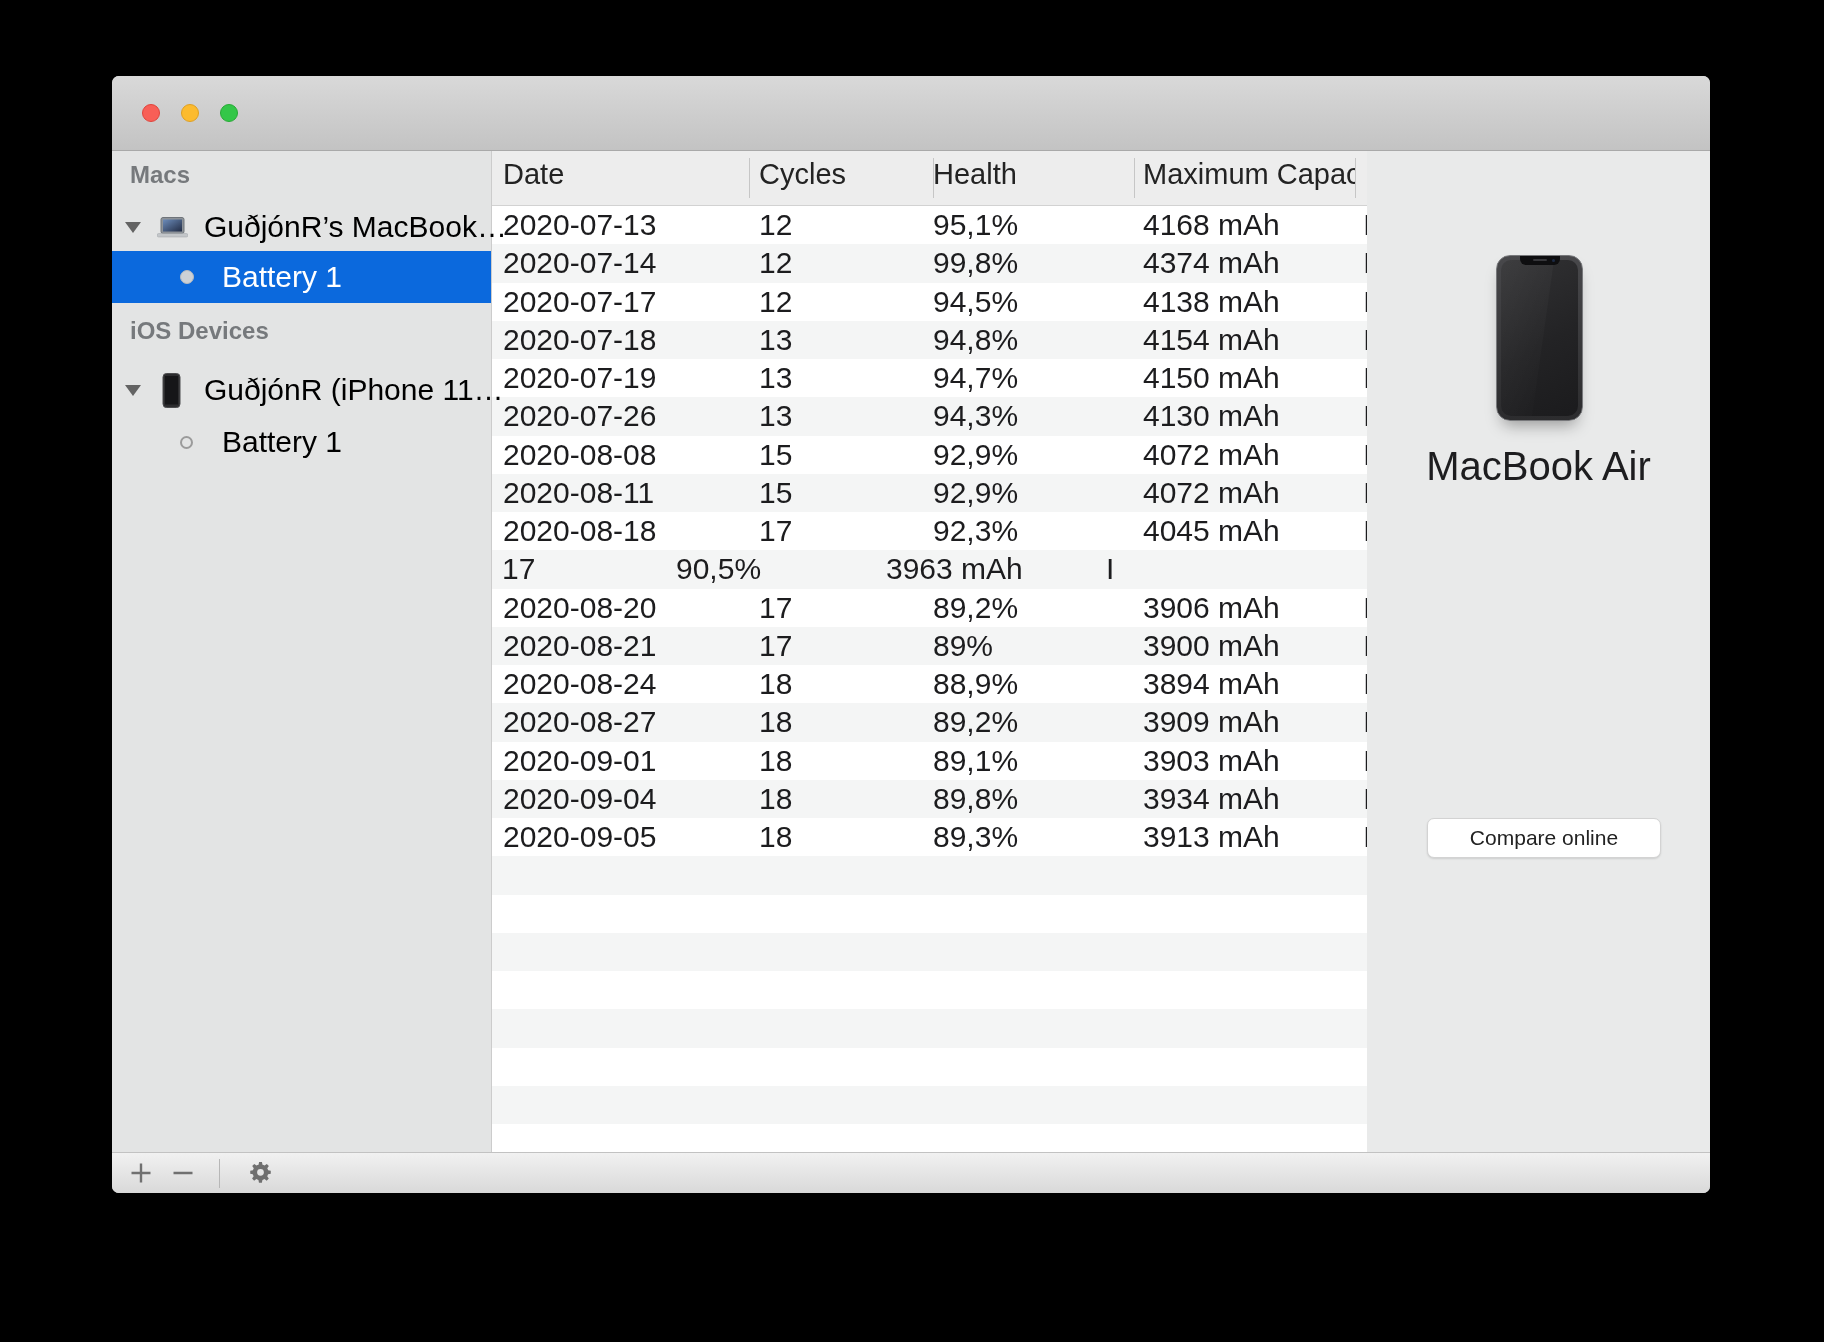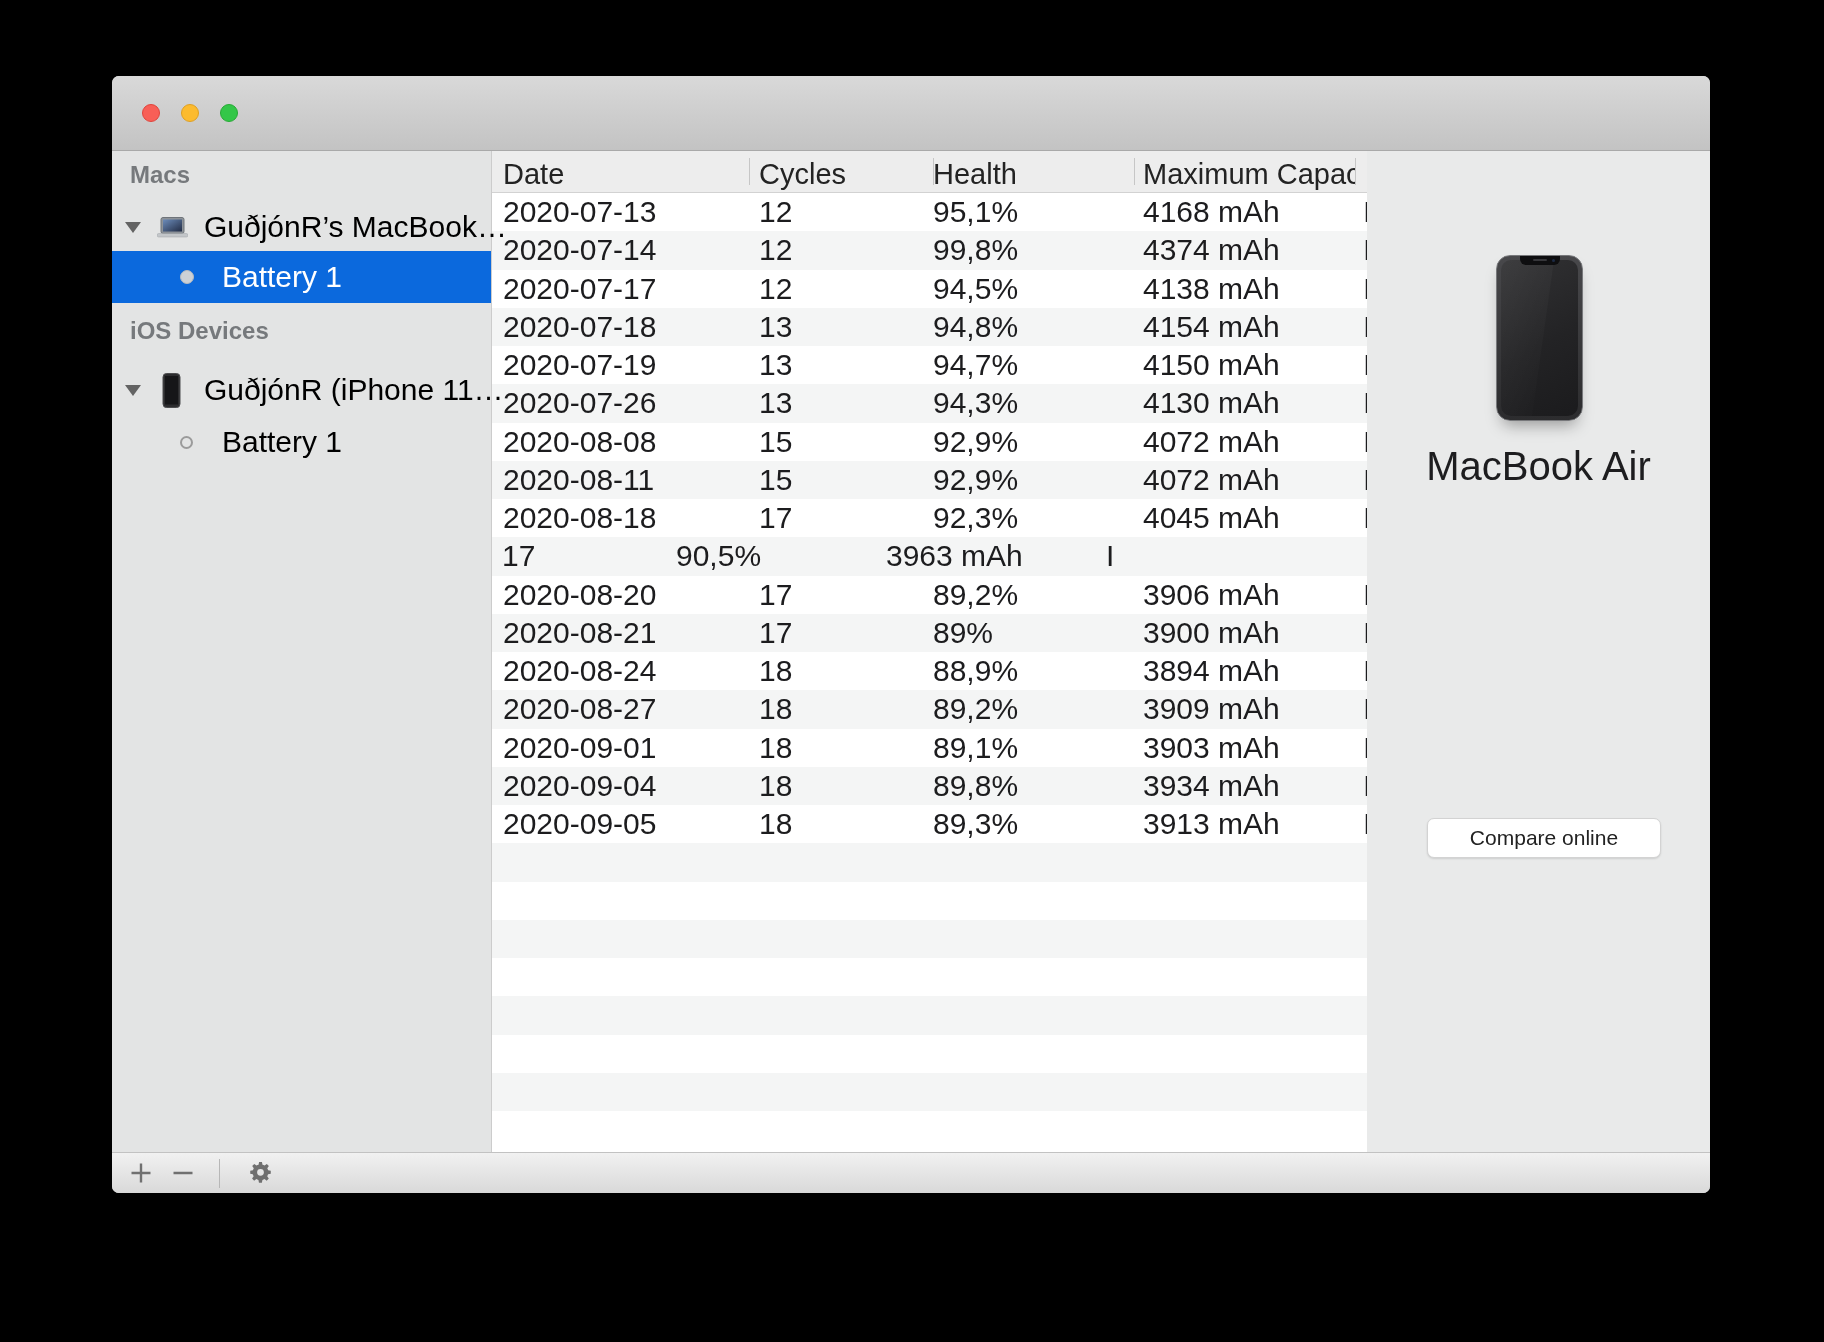--- a/index.html
+++ b/index.html
@@ -45,21 +45,21 @@
   .src-label { position:absolute; left:92px; font-size:30px; color:#000000; white-space:nowrap; }
   .child-label { left:110px; }
   .row-bat1 .src-label { color:#ffffff; }
   .bullet-filled { position:absolute; left:68px; width:14px; height:14px; border-radius:50%;
     background:#ccd1d6; border:1px solid #b5bac0; }
   .bullet-open { position:absolute; left:68px; width:13px; height:13px; border-radius:50%;
     border:2px solid #9b9b9b; background:transparent; }
 
   
   .table { width:875px; flex:none; background:#fff; display:flex; flex-direction:column; overflow:hidden; }
-  .thead { height:42px; flex:none; background:#ededed; border-bottom:1px solid #d2d2d2; display:flex; }
+  .thead { height:55px; flex:none; background:#ededed; border-bottom:1px solid #d2d2d2; display:flex; }
   .th { font-size:29px; color:#232323; line-height:46px; position:relative; white-space:nowrap; overflow:hidden; }
   .tr { height:38.25px; flex:none; display:flex; }
   .tr.alt { background:#f4f5f5; }
   .td { font-size:30px; color:#1c1c1e; line-height:38.25px; white-space:nowrap; overflow:hidden; }
   .c0 { width:257px; padding-left:11px; }
   .c1 { width:184px; padding-left:10px; }
   .c2 { width:201px; }
   .c3 { width:221px; padding-left:9px;  }
   .c4 { flex:1; padding-left:8px; }
   .th.c1::before, .th.c2::before, .th.c3::before, .th.c4::before {

